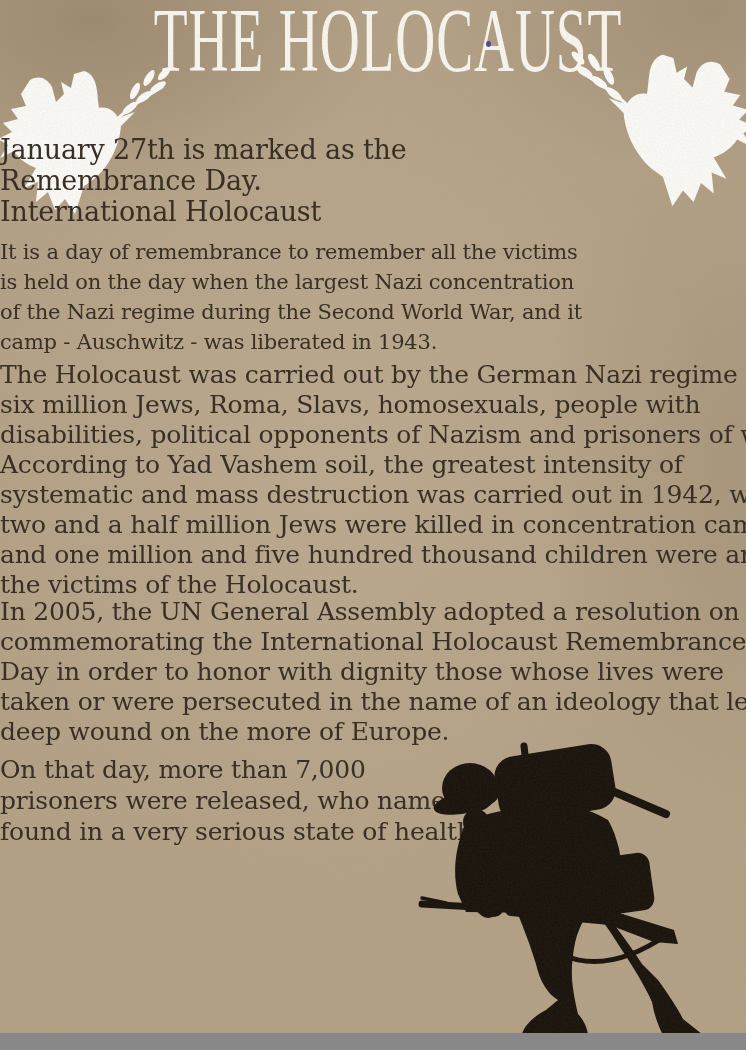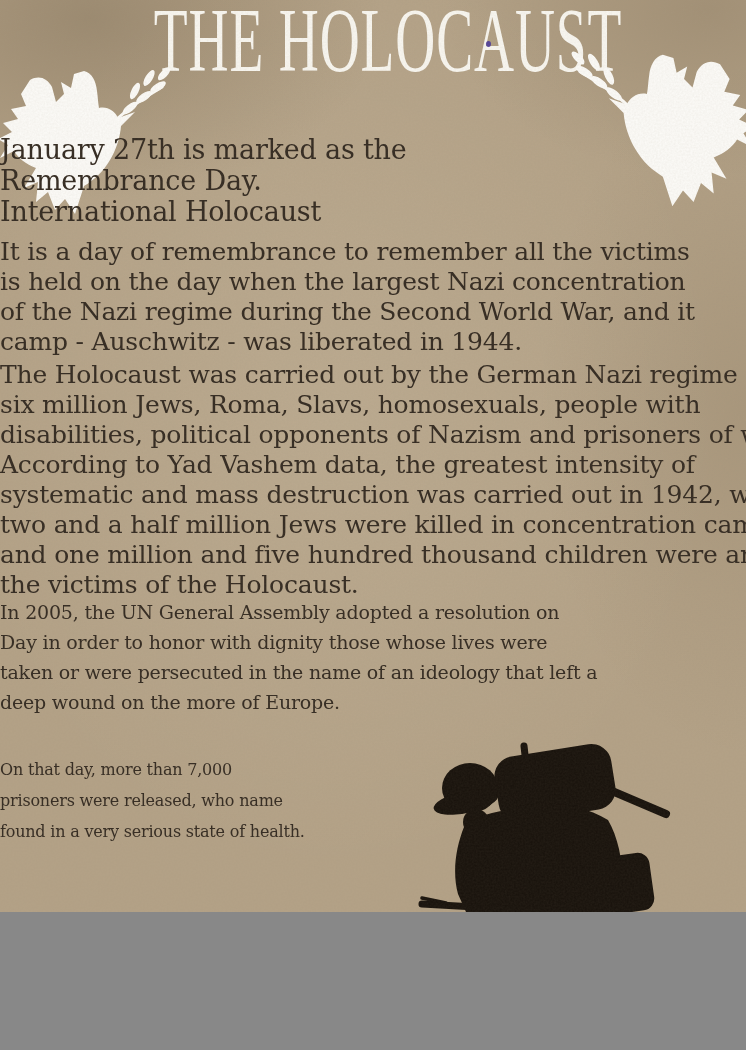--- a/index.html
+++ b/index.html
@@ -1,18 +1,18 @@
 <!DOCTYPE html>
 <html><head>
 <meta charset="utf-8">
 <style>
   html,body{margin:0;padding:0;background:#888;}
   .poster{
     position:relative;
-    width:746px;height:912px;
+    width:746px;height:1033px;
     overflow:hidden;
     background:
       radial-gradient(ellipse 420px 260px at 12% 2%, rgba(72,56,34,0.22), transparent 70%),
       radial-gradient(ellipse 380px 240px at 95% 1%, rgba(72,56,34,0.16), transparent 70%),
       radial-gradient(ellipse 300px 500px at 100% 45%, rgba(72,56,34,0.10), transparent 70%),
       radial-gradient(ellipse 520px 620px at 45% 45%, rgba(255,246,226,0.10), transparent 75%),
       #b4a287;
     font-family:"DejaVu Serif", serif;
   }
   .texture{position:absolute;left:0;top:0;pointer-events:none;}
@@ -23,24 +23,24 @@
     font-family:"Liberation Serif", serif;
     font-size:66px;font-weight:400;line-height:66px;
     letter-spacing:1px;
     transform:translateX(15px) scale(0.84,1.38);
     transform-origin:50% 0;
     white-space:nowrap;
   }
   .p{position:absolute;left:0;right:0;color:#332a21;}
   .p div{white-space:nowrap;text-align:left;letter-spacing:-0.2px;}
   .p1{top:134px;font-size:27px;line-height:31px;}
-  .p2{top:237px;font-size:25px;line-height:30px;}
+  .p2{top:237px;font-size:21px;line-height:30px;}
   .p3{top:360px;font-size:25px;line-height:30px;}
-  .p4{top:597px;font-size:19px;line-height:30px;}
-  .p5{top:754px;left:0;right:auto;width:450px;font-size:16px;line-height:31px;}
+  .p4{top:597px;font-size:25px;line-height:30px;}
+  .p5{top:754px;left:0;right:auto;width:450px;font-size:25px;line-height:31px;}
   .dove{position:absolute;width:200px;height:160px;}
   .dove-left{left:-2px;top:62px;}
   .dove-right{left:548px;top:50px;transform:scale(-1.06,1.06);transform-origin:50% 50%;}
   .soldier{position:absolute;left:416px;top:742px;width:330px;height:310px;}
   .purple-dot{
     position:absolute;left:486px;top:41px;width:5px;height:6px;
     border-radius:50%;background:#4a3a9a;opacity:.9;
   }
 </style>
 </head>
@@ -100,36 +100,37 @@
   <div class="p p1">
     <div>January 27th is marked as the</div>
     <div>Remembrance Day.</div>
     <div>International Holocaust</div>
   </div>
 
   <div class="p p2">
     <div>It is a day of remembrance to remember all the victims</div>
     <div>is held on the day when the largest Nazi concentration</div>
     <div>of the Nazi regime during the Second World War, and it</div>
-    <div>camp - Auschwitz - was liberated in 1944.</div>
+    <div>camp - Auschwitz - was liberated in 1943.</div>
   </div>
 
   <div class="p p3">
     <div>The Holocaust was carried out by the German Nazi regime on</div>
     <div>six million Jews, Roma, Slavs, homosexuals, people with</div>
     <div>disabilities, political opponents of Nazism and prisoners of war.</div>
-    <div>According to Yad Vashem data, the greatest intensity of</div>
+    <div>According to Yad Vashem soil, the greatest intensity of</div>
     <div>systematic and mass destruction was carried out in 1942, when</div>
     <div>two and a half million Jews were killed in concentration camps,</div>
     <div>and one million and five hundred thousand children were among</div>
     <div>the victims of the Holocaust.</div>
   </div>
 
   <div class="p p4">
     <div>In 2005, the UN General Assembly adopted a resolution on</div>
+    <div>commemorating the International Holocaust Remembrance</div>
     <div>Day in order to honor with dignity those whose lives were</div>
     <div>taken or were persecuted in the name of an ideology that left a</div>
     <div>deep wound on the more of Europe.</div>
   </div>
 
   <div class="p p5">
     <div>On that day, more than 7,000</div>
     <div>prisoners were released, who name</div>
     <div>found in a very serious state of health.</div>
   </div>

